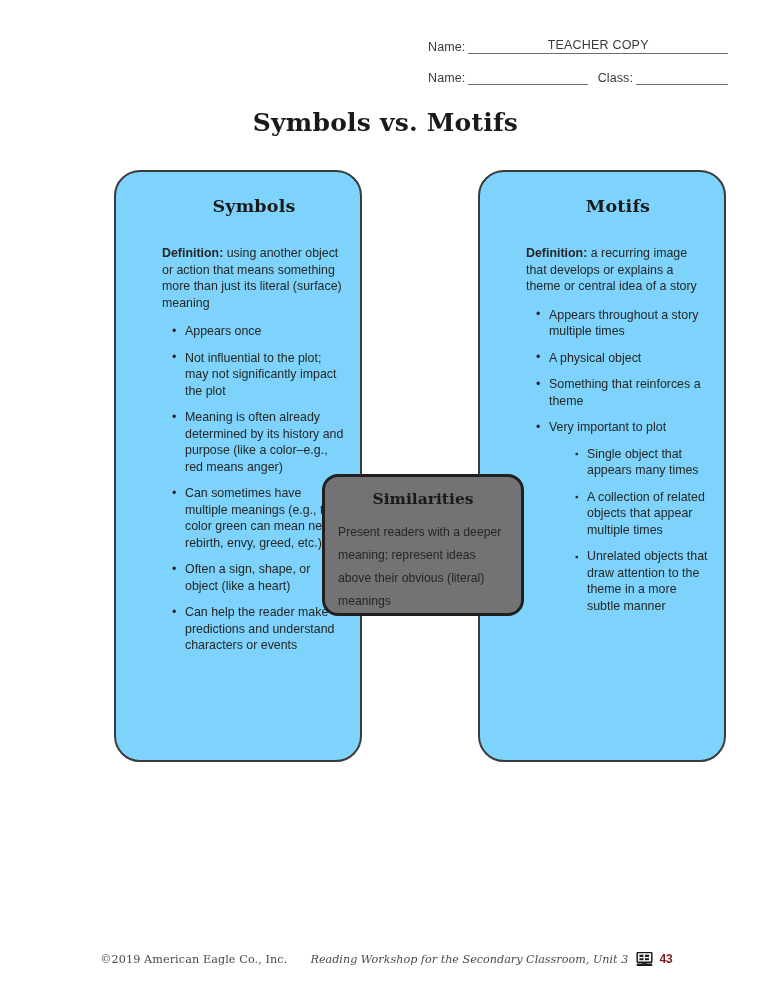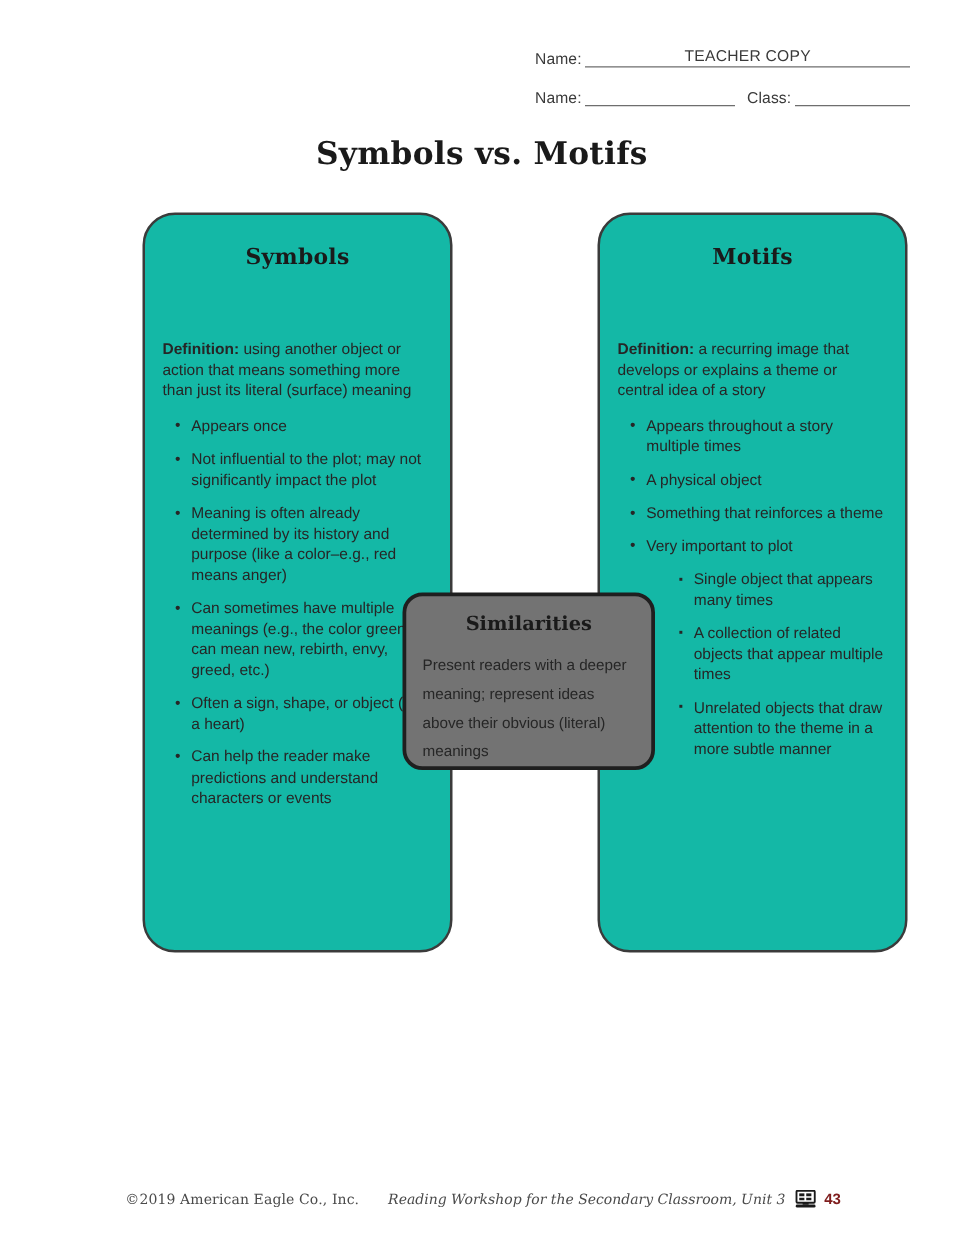--- a/index.html
+++ b/index.html
@@ -78,41 +78,42 @@
     letter-spacing: 0.2px;
     color: #1a1a1a;
   }
 
   
   .col {
     position: absolute;
     top: 170px;
     width: 248px;
     height: 592px;
-    background: #14b8a6;
+    background: #7dd3fc;
     border: 2px solid #3b3b3b;
     border-radius: 26px;
     box-sizing: border-box;
+    padding-left: 32px;
   }
   .col-left  { left: 114px; }
   .col-right { left: 478px; }
 
   .col-head {
     text-align: center;
     font-family: "DejaVu Serif", "Liberation Serif", serif;
     font-weight: bold;
     font-size: 17.5px;
     color: #1a1a1a;
     margin-top: 24px;
     letter-spacing: 0.2px;
   }
 
   .col-body {
     padding: 0 14px 0 14px;
-    margin-top: 55px;
+    margin-top: 29px;
     font-size: 12.4px;
     line-height: 16.5px;
     color: #262626;
   }
 
   .definition {
     margin: 0 0 12px 0;
   }
   .definition b { font-weight: bold; }
 

